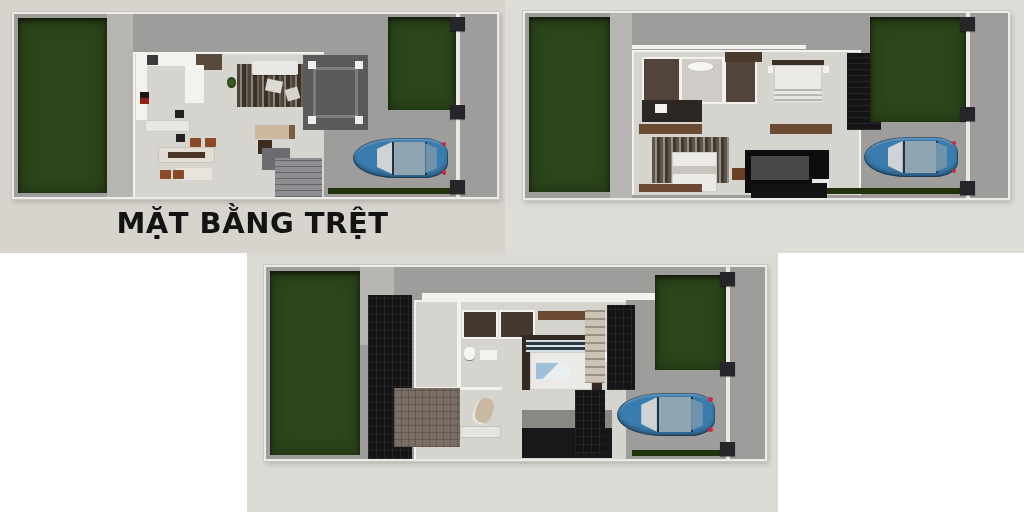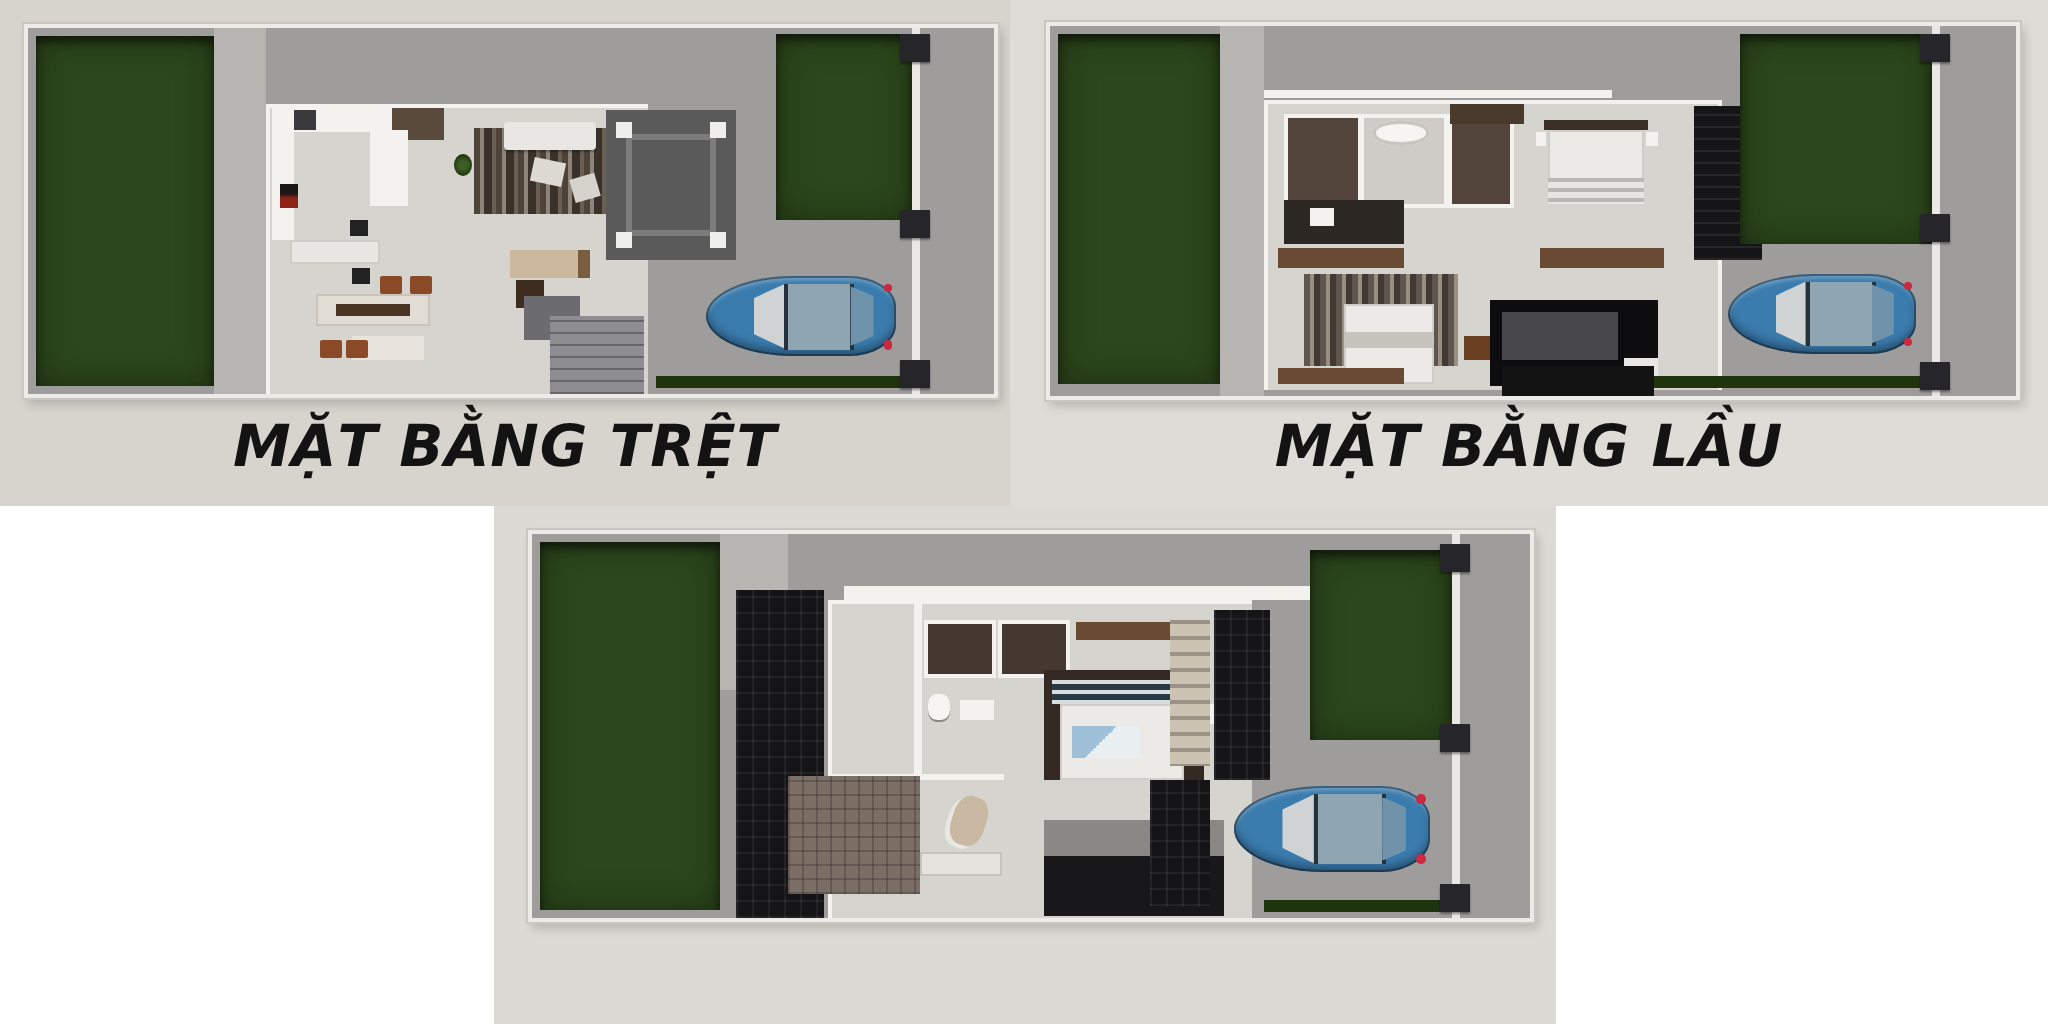--- a/index.html
+++ b/index.html
@@ -1,17 +1,17 @@
 <!DOCTYPE html>
 <html style="--card-bg-1: #d7d4ce; --card-bg-2: #dedcd6; --card-bg-3: #dcdad4; --label-text: #131313; --lawn-green: #2c471b; --hedge-green: #1f330d; --pavement: #9e9d9b; --walkway: #b7b5b1; --floor: #d6d4cf; --wall-white: #f3f2ef; --patio-dark: #595a59; --roof-dark: #151518; --wood-brown: #6b4a33; --closet-brown: #52443a; --roof-brown: #7b6e65; --car-blue: #3b7cae; --fence-post: #26262a;"><head>
 <meta charset="utf-8">
 <style>
   html,body{margin:0;padding:0;}
   body{width:1024px;height:512px;overflow:hidden;font-family:"DejaVu Sans","Liberation Sans",sans-serif;background:#fff;}
-  .page{position:relative;width:1024px;height:476px;font-style:italic;}
+  .page{position:relative;width:1024px;height:476px;}
   .card{position:absolute;}
   .plan{position:absolute;border:2px solid #ecebe7;outline:1px solid #c9c7c2;box-shadow:2px 3px 5px rgba(0,0,0,.18);overflow:hidden;background:var(--pavement);}
   .a{position:absolute;}
   .label{position:absolute;left:0;right:0;text-align:center;font-weight:bold;font-size:29px;letter-spacing:.5px;color:var(--label-text);}
   .lawn{background:var(--lawn-green);box-shadow:inset 0 3px 4px rgba(0,0,0,.55), inset 0 0 18px rgba(0,0,0,.35);}
   .hedge{background:var(--hedge-green);}
   .walk{background:var(--walkway);}
   .floor{background:var(--floor);}
   .wallT{border-top:2px solid var(--wall-white);}
   .wallL{border-left:2px solid var(--wall-white);}
@@ -145,21 +145,20 @@
       <div class="a post" style="left:90.1%;top:90.8%;width:3%;height:7.6%;"></div>
       <div class="car" style="left:70.2%;top:67%;width:19.5%;height:21.6%;">
         <div class="body"></div>
         <div class="windshield"></div>
         <div class="roof"></div>
         <div class="rear"></div>
         <div class="lt"></div>
         <div class="lb"></div>
       </div>
     </div>
-    <div class="label" style="top:206px;">MẶT BẰNG LẦU</div>
   </section>
 
   <section class="card" style="left:247px;top:253px;width:531px;height:259px;background:var(--card-bg-3);">
     <div class="plan" style="left:17px;top:12px;width:499px;height:192px;">
       <div class="a lawn" style="left:.8%;top:2.1%;width:18%;height:95.8%;"></div>
       <div class="a walk" style="left:18.8%;top:0;width:6.8%;height:40.6%;"></div>
       <div class="a roofgrid" style="left:20.4%;top:14.6%;width:8.8%;height:85.4%;"></div>
       <div class="a white" style="left:31.3%;top:13.5%;width:56%;height:3.6%;"></div>
       <div class="a floor wallT wallL" style="left:29.7%;top:17.2%;width:42.1%;height:82.8%;"></div>
       <div class="a" style="left:39.3%;top:22.4%;width:6.4%;height:13%;background:#453830;border:2px solid var(--wall-white);"></div>

